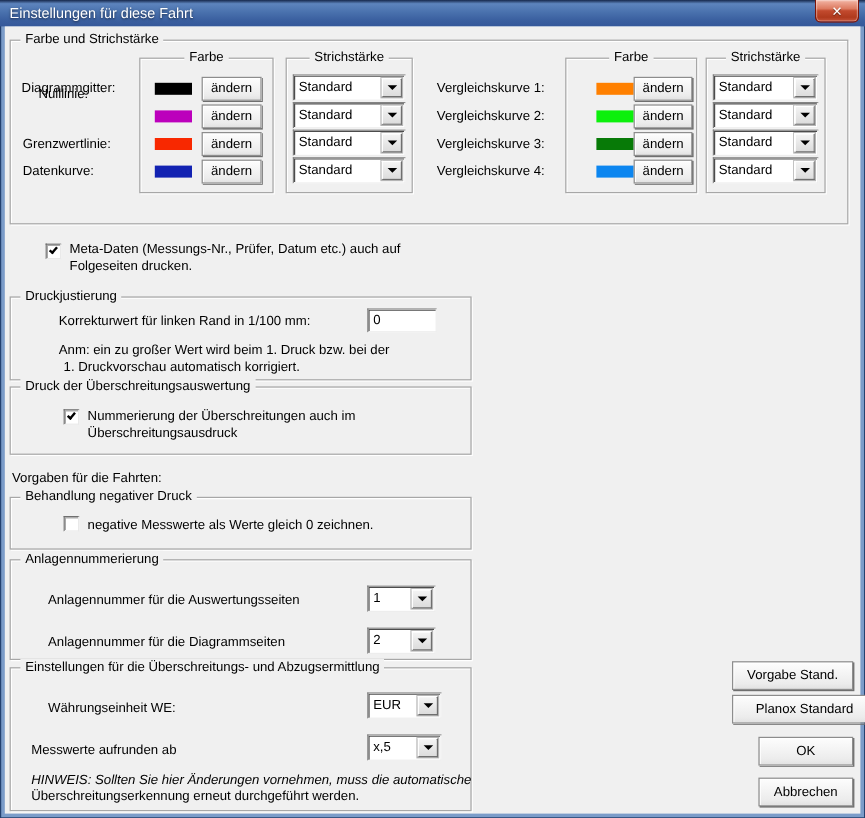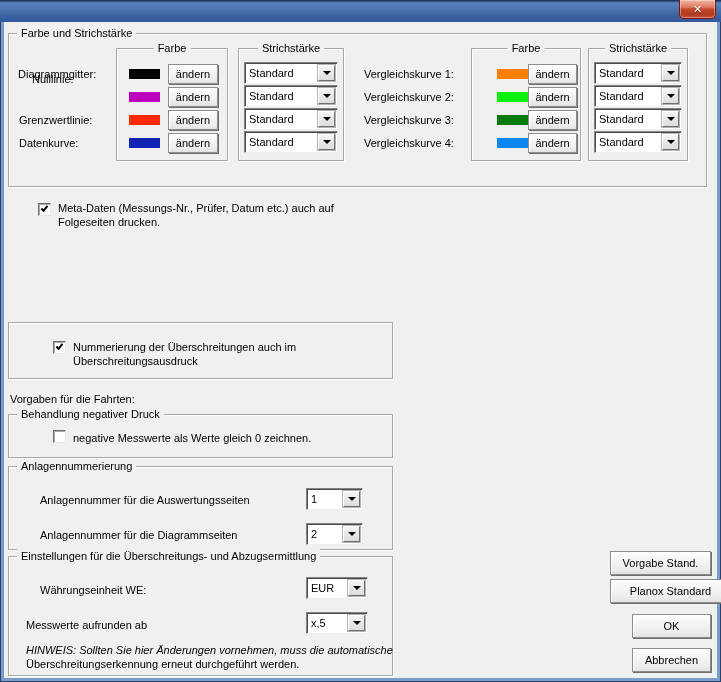--- a/index.html
+++ b/index.html
@@ -109,20 +109,21 @@
     font-family: "Liberation Sans", "DejaVu Sans", sans-serif;
     font-size: 11px; padding-left: 4px; color: #000; outline: none;
   }
   .push-btn { position: absolute; }
 </style>
 </head>
 <body>
 
 <div class="frame">
   <div class="titlebar">
+    <span class="title-text">Einstellungen für diese Fahrt</span>
     <div class="close-btn">
       <span>✕</span>
     </div>
   </div>
   <div class="client">
 
     <div class="group" style="left:4px; top:11px; width:699px; height:154px;">
       <span class="group-label">Farbe und Strichstärke</span>
 
       <div class="lbl" style="left:9px; top:33px;">Diagrammgitter:</div>
@@ -239,22 +240,30 @@
         </div>
       </div>
     </div>
 
     <span class="checkbox" style="left:34px; top:181px;" data-checked="true">
         <span class="check-mark"></span>
       </span>
     <div class="lbl" style="left:54px; top:179px;">Meta-Daten (Messungs-Nr., Prüfer, Datum etc.) auch auf</div>
     <div class="lbl" style="left:54px; top:193px;">Folgeseiten drucken.</div>
 
+    <div class="group" style="left:4px; top:225px; width:385px; height:70px;">
+      <span class="group-label">Druckjustierung</span>
+      <div class="lbl" style="left:40px; top:13px;">Korrekturwert für linken Rand in 1/100 mm:</div>
+      <input class="textbox" style="left: 297px; top: 9px; width: 58px;" value="0">
+      <div class="lbl" style="left:40px; top:37px;">Anm: ein zu großer Wert wird beim 1. Druck bzw. bei der</div>
+      <div class="lbl" style="left:44px; top:51px;">1. Druckvorschau automatisch korrigiert.</div>
+    </div>
 
     <div class="group" style="left:4px; top:300px; width:385px; height:57px;">
+      <span class="group-label">Druck der Überschreitungsauswertung</span>
       <span class="checkbox" style="left:44px; top:18px;" data-checked="true">
           <span class="check-mark"></span>
         </span>
       <div class="lbl" style="left:64px; top:17px;">Nummerierung der Überschreitungen auch im</div>
       <div class="lbl" style="left:64px; top:31px;">Überschreitungsausdruck</div>
     </div>
 
     <div class="lbl" style="left:6px; top:370px;">Vorgaben für die Fahrten:</div>
 
     <div class="group" style="left:4px; top:392px; width:385px; height:44px;">

